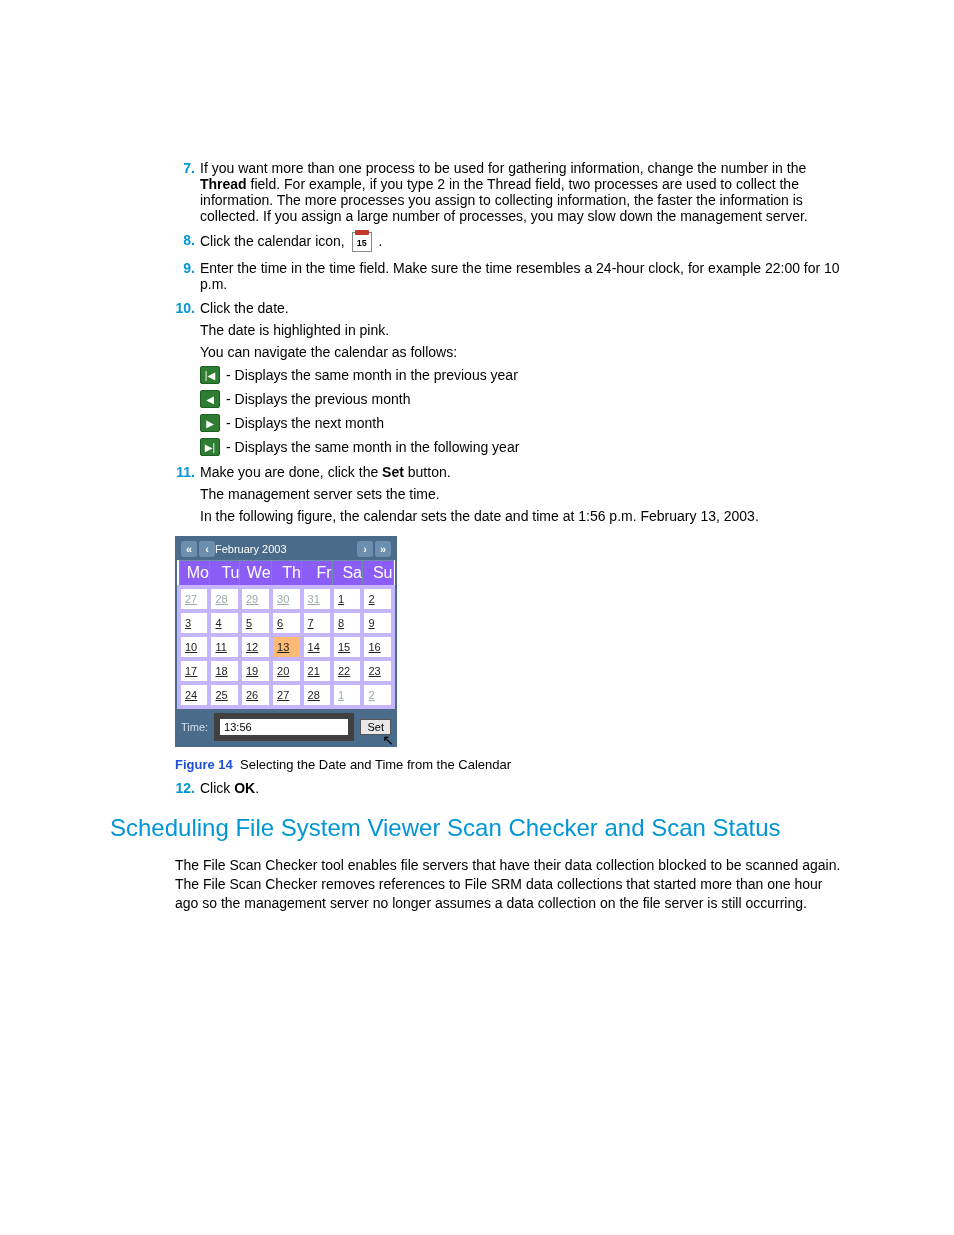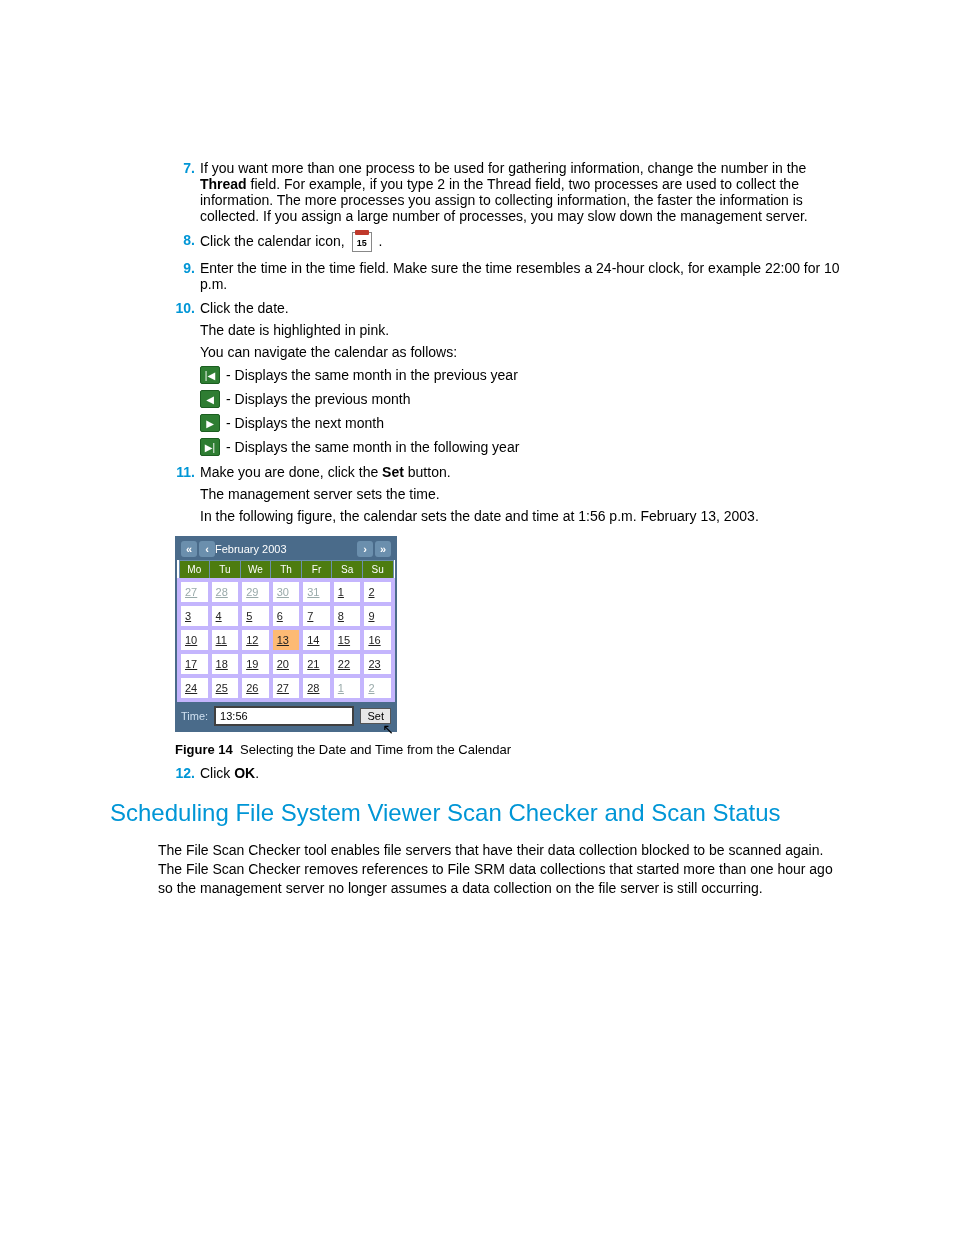--- a/index.html
+++ b/index.html
@@ -113,26 +113,27 @@
     font-size: 11px;
     font-weight: bold;
   }
   .cal-title { flex: 1; text-align: left; }
   table.cal-grid {
     width: 100%;
     border-collapse: collapse;
     background: #fff;
   }
   table.cal-grid th {
-    background: #4d7c0f;
+    background: #8b5cf6;
     color: #fff;
     font-weight: normal;
     padding: 3px 0;
     border: 1px solid #6b8fad;
-    font-size: 10px;
+    font-size: 16px;
+    text-align: right;
   }
   table.cal-grid td {
     border: 4px solid #c4b5fd;
     text-align: left;
     padding: 4px 4px;
     text-decoration: underline;
     color: #222;
   }
   table.cal-grid td.grey {
     color: #9aa;
@@ -143,21 +144,21 @@
   .cal-time-row {
     display: flex;
     align-items: center;
     background: #4a6b8a;
     padding: 4px;
     gap: 6px;
   }
   .cal-time-label { color: #cfe0f0; }
   .cal-time-input {
     flex: 1;
-    border: 2px solid #404040;
+    border: 6px solid #404040;
     background: #fff;
     padding: 2px 4px;
     font-size: 11px;
   }
   .cal-set {
     background: #e8e8e8;
     border: 1px solid #555;
     padding: 1px 6px;
     font-size: 11px;
     position: relative;
@@ -166,29 +167,29 @@
     position: absolute;
     bottom: -14px;
     right: -4px;
     font-size: 14px;
     color: #000;
   }
   .figure-caption {
     margin: 10px 0 8px 65px;
     font-size: 13px;
   }
-  .figure-caption .fignum { color: #000000; font-weight: bold; }
+  .figure-caption .fignum { color: #1d4ed8; font-weight: bold; }
   h2.section {
     color: #0096D6;
     font-weight: normal;
     font-size: 24px;
     margin: 18px 0 10px 0;
   }
   .body-para {
-    margin-left: 48px;
+    margin-left: 65px;
     line-height: 1.35;
   }
   .footer {
     text-align: right;
     font-size: 12px;
     margin-top: 40px;
   }
 </style>
 </head>
 <body>

